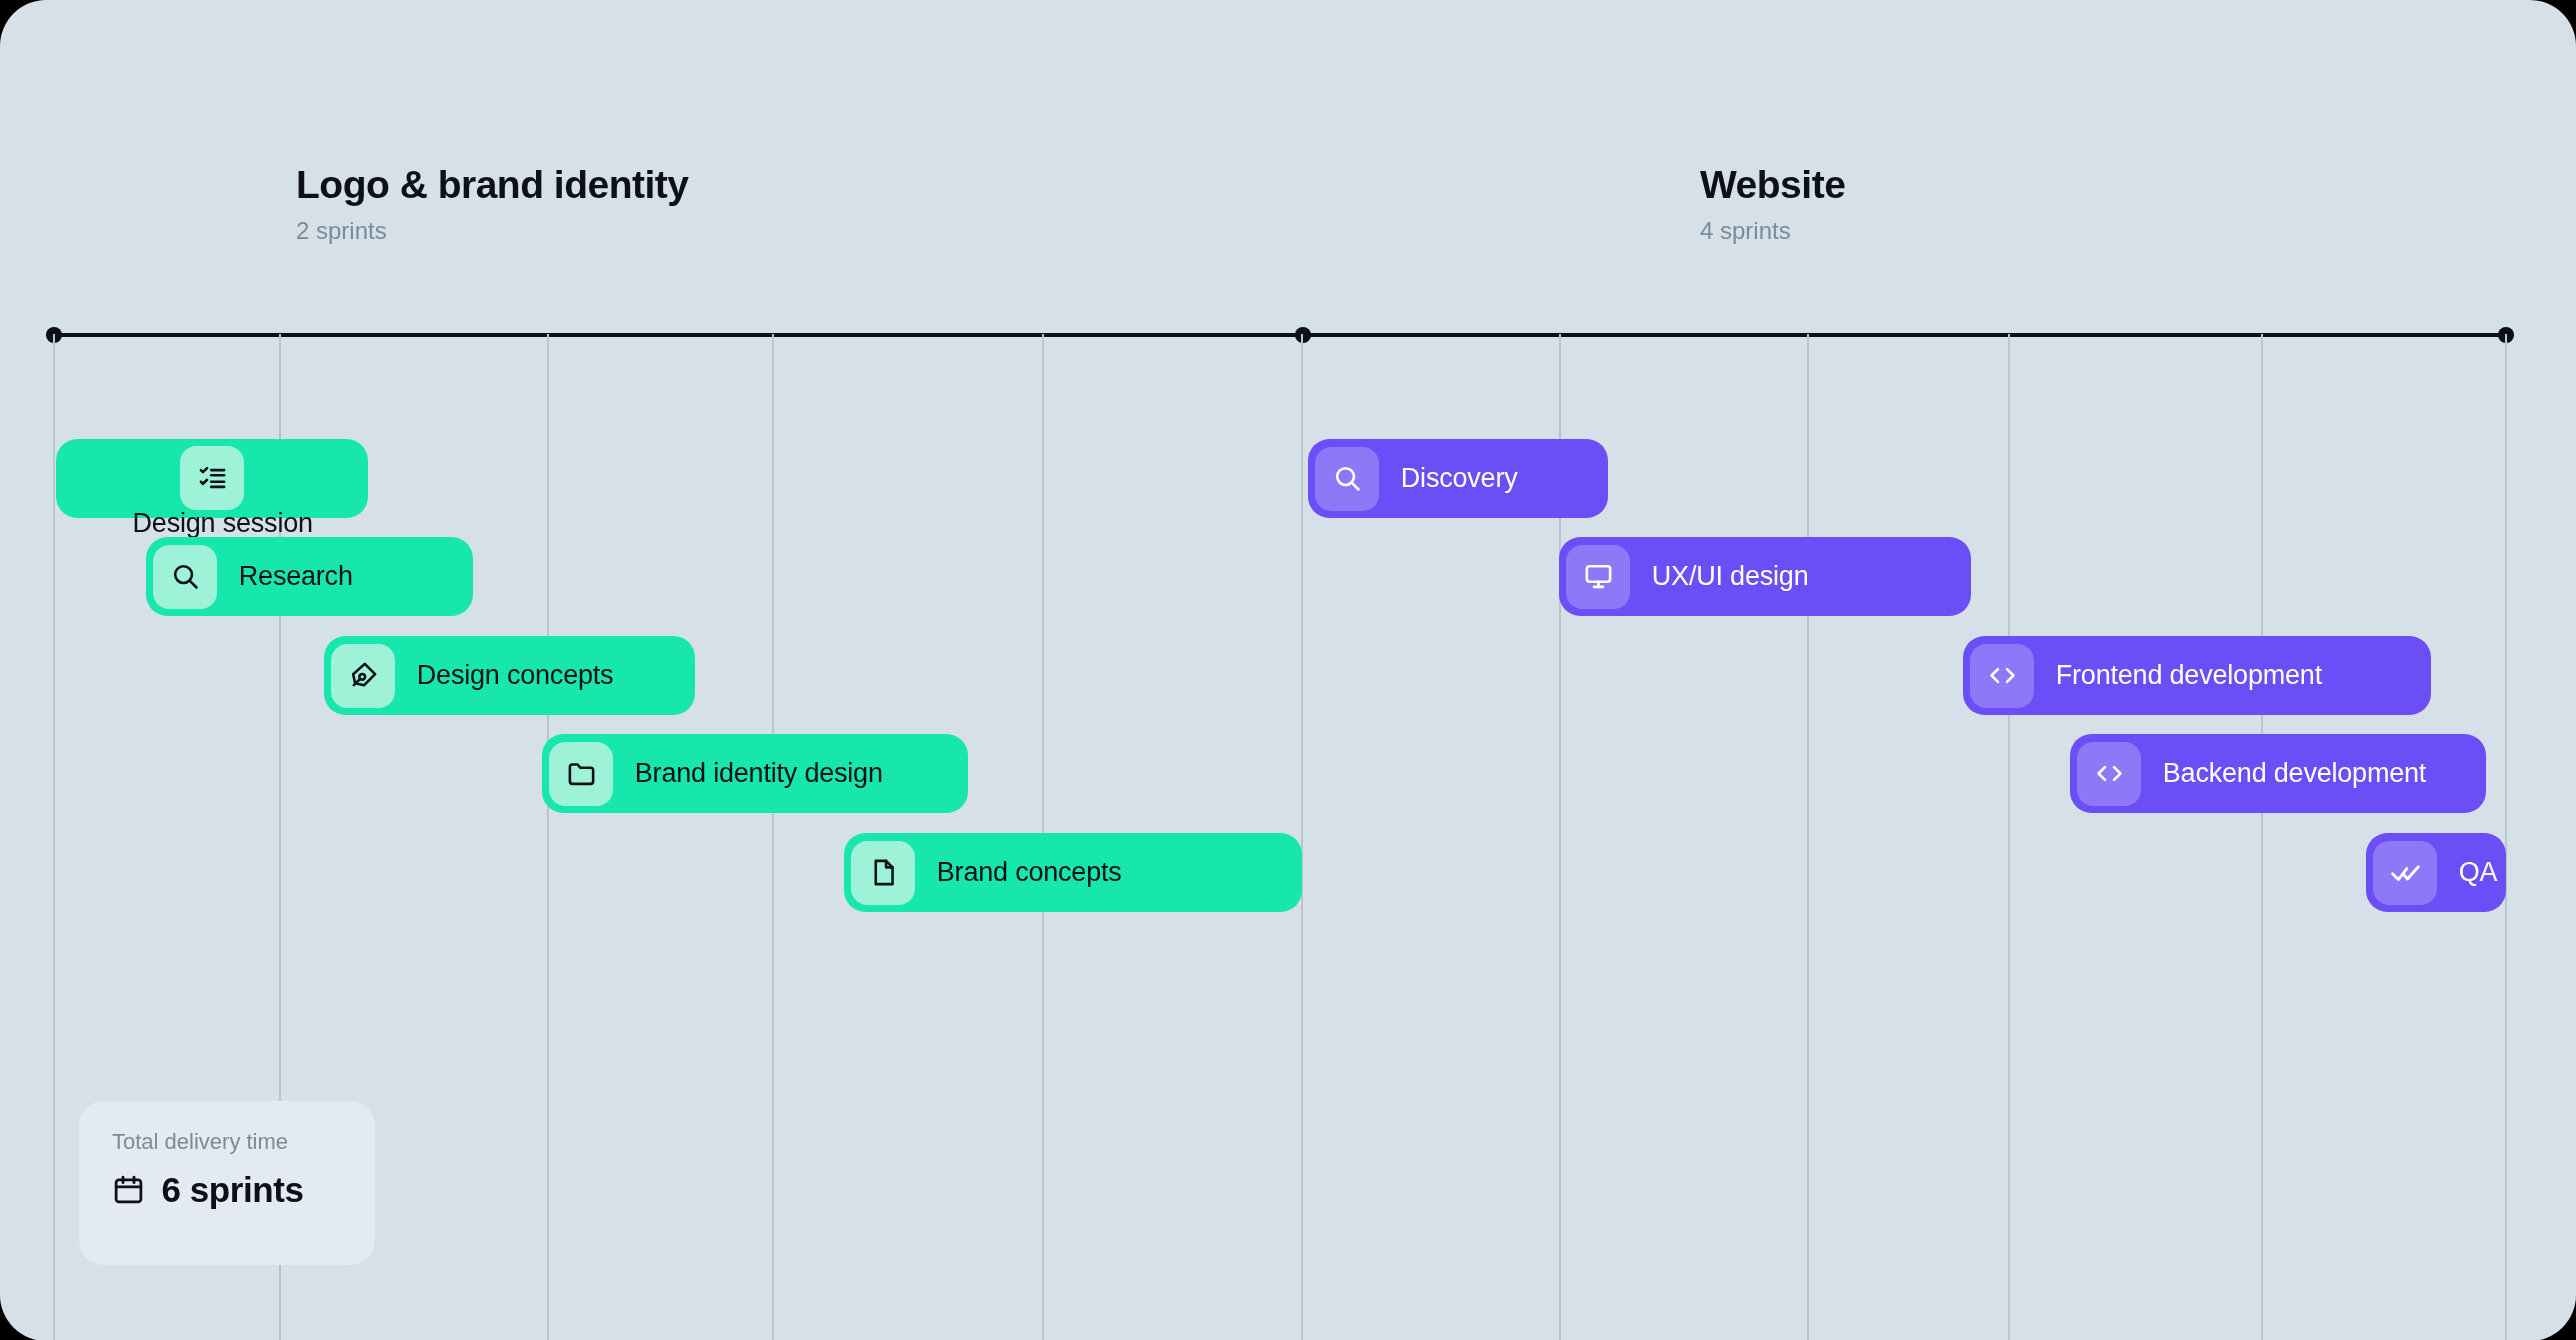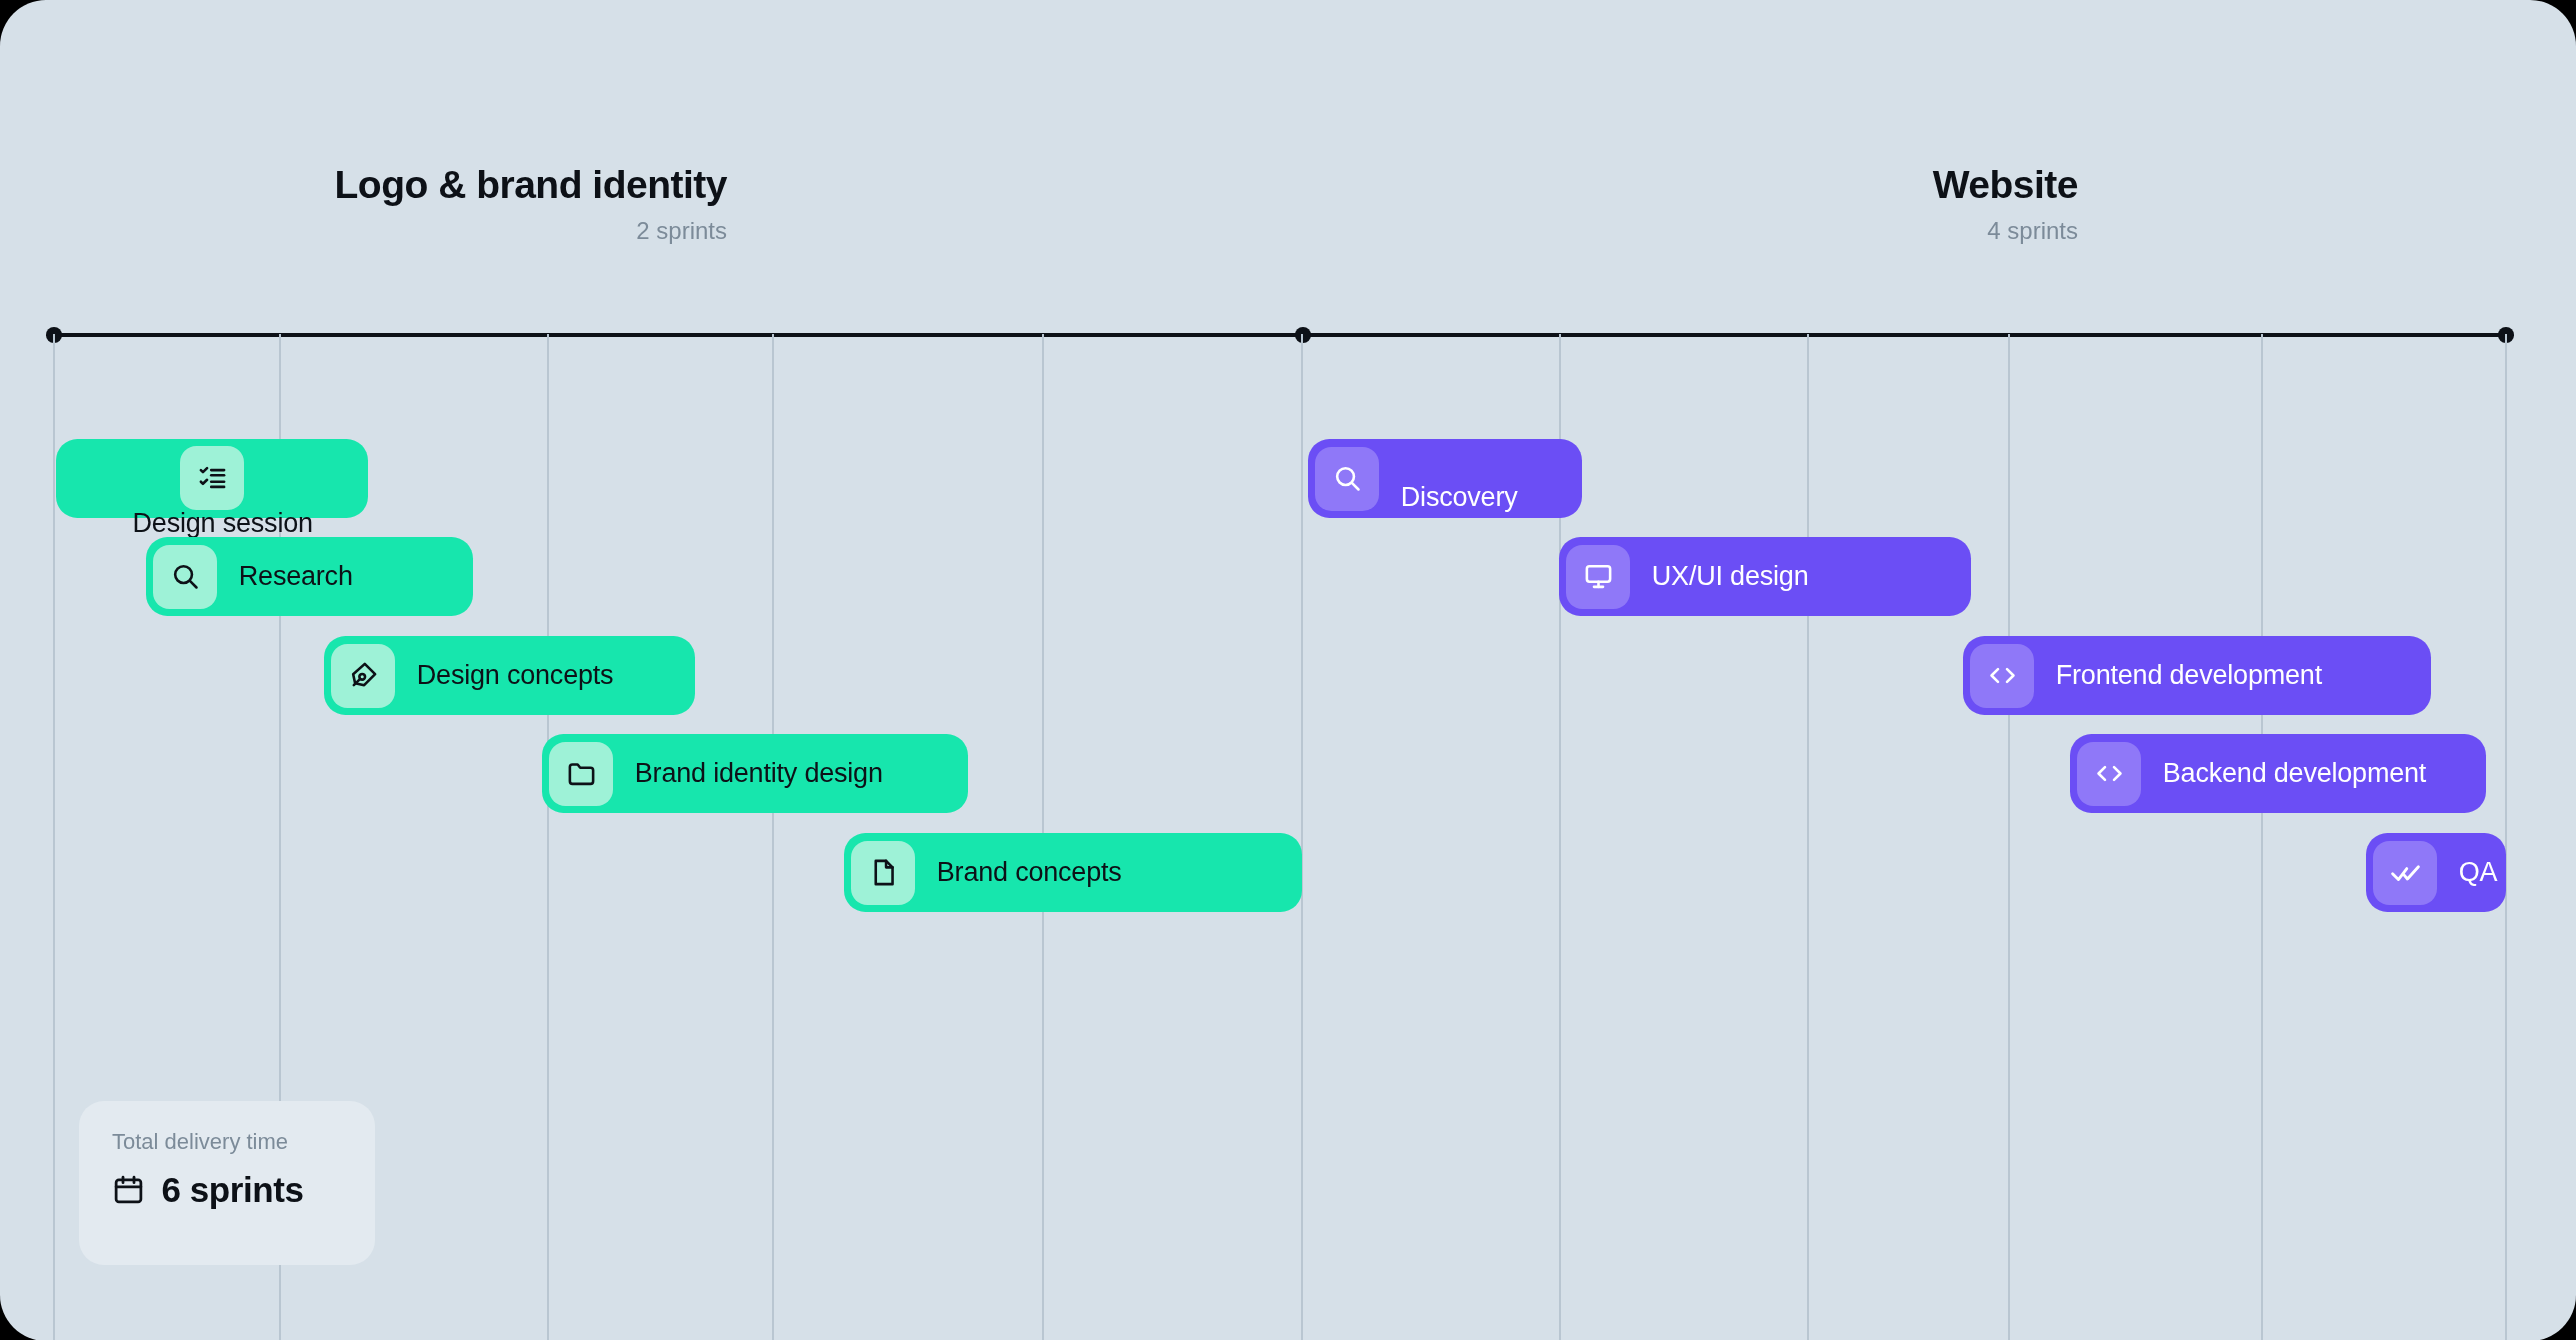--- a/index.html
+++ b/index.html
@@ -6,21 +6,21 @@
   body{
     width:2576px;height:1341px;overflow:hidden;
     font-family:"Liberation Sans", sans-serif;
   }
   #canvas{
     position:absolute;left:0;top:0;width:2576px;height:1341px;
     background:#d6e0e8;border-radius:46px;overflow:hidden;
   }
 
   
-  .phase-header{position:absolute;text-align:right;}
+  .phase-header{position:absolute;text-align:left;}
   .phase-title{
     font-size:39px;font-weight:bold;color:#0d1117;letter-spacing:-0.5px;
     line-height:1.1;white-space:nowrap;
   }
   .phase-sub{
     font-size:24px;color:#7c8b99;margin-top:11.5px;line-height:1.1;
     white-space:nowrap;
   }
 
   
@@ -157,21 +157,21 @@
   <div class="bar green" style="left:844px;top:833px;width:458px;">
     <span class="bar-icon">
       <svg viewBox="0 0 24 24" fill="none" stroke-width="2" stroke-linecap="round" stroke-linejoin="round">
         <path d="M6 3h8l5 5v13a0 0 0 010 0H6a0 0 0 010 0V3z"></path>
         <path d="M14 3v5h5"></path>
       </svg>
     </span>
     <span class="bar-label">Brand concepts</span>
   </div>
 
-  <div class="bar purple" style="left:1308px;top:439px;width:274px;align-items:flex-end;">
+  <div class="bar purple" style="left:1308px;top:439px;width:300px;">
     <span class="bar-icon">
       <svg viewBox="0 0 24 24" fill="none" stroke-width="2" stroke-linecap="round" stroke-linejoin="round">
         <circle cx="10.5" cy="10.5" r="6.5"></circle>
           <line x1="15.4" y1="15.4" x2="20.5" y2="20.5"></line>
       </svg>
     </span>
     <span class="bar-label">Discovery</span>
   </div>
 
   <div class="bar purple" style="left:1559px;top:537px;width:412px;">

